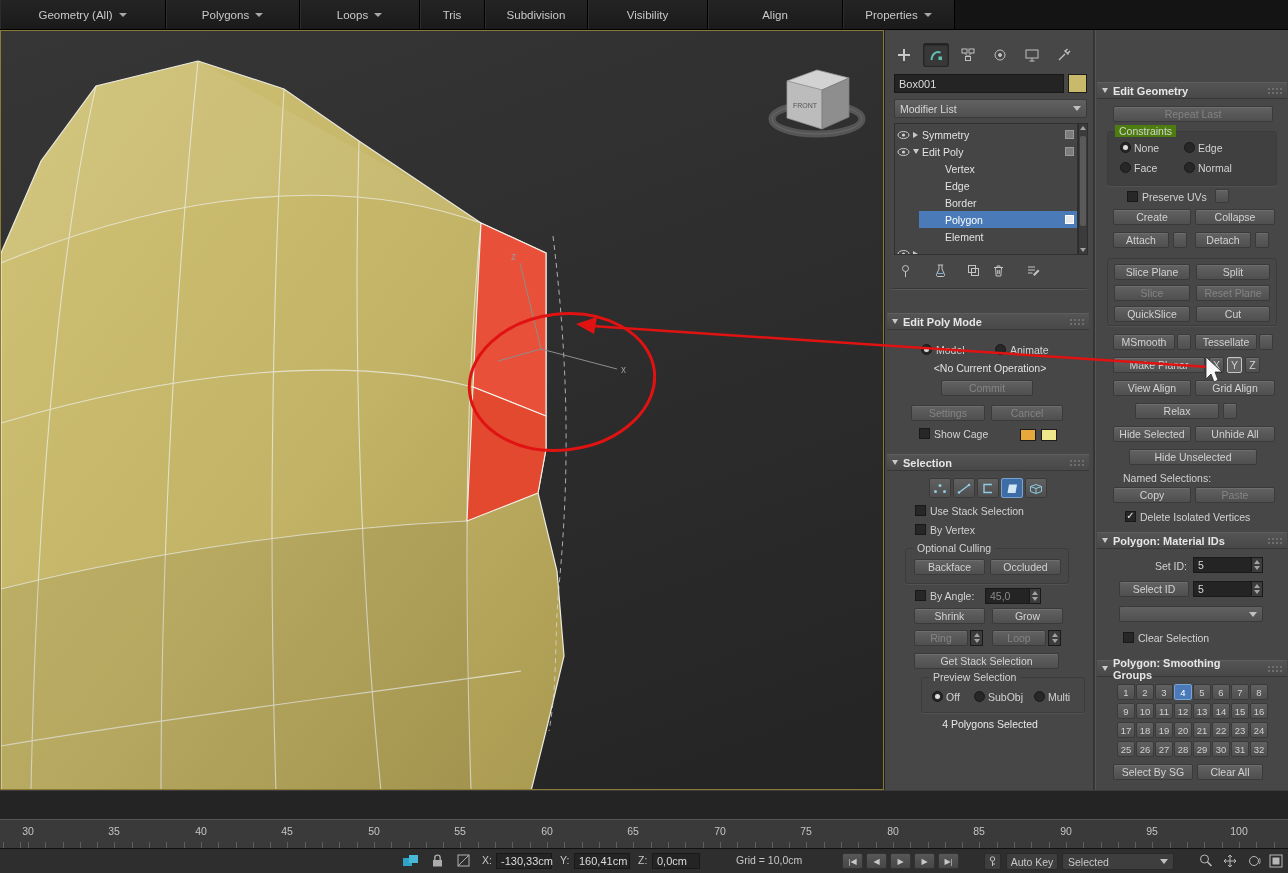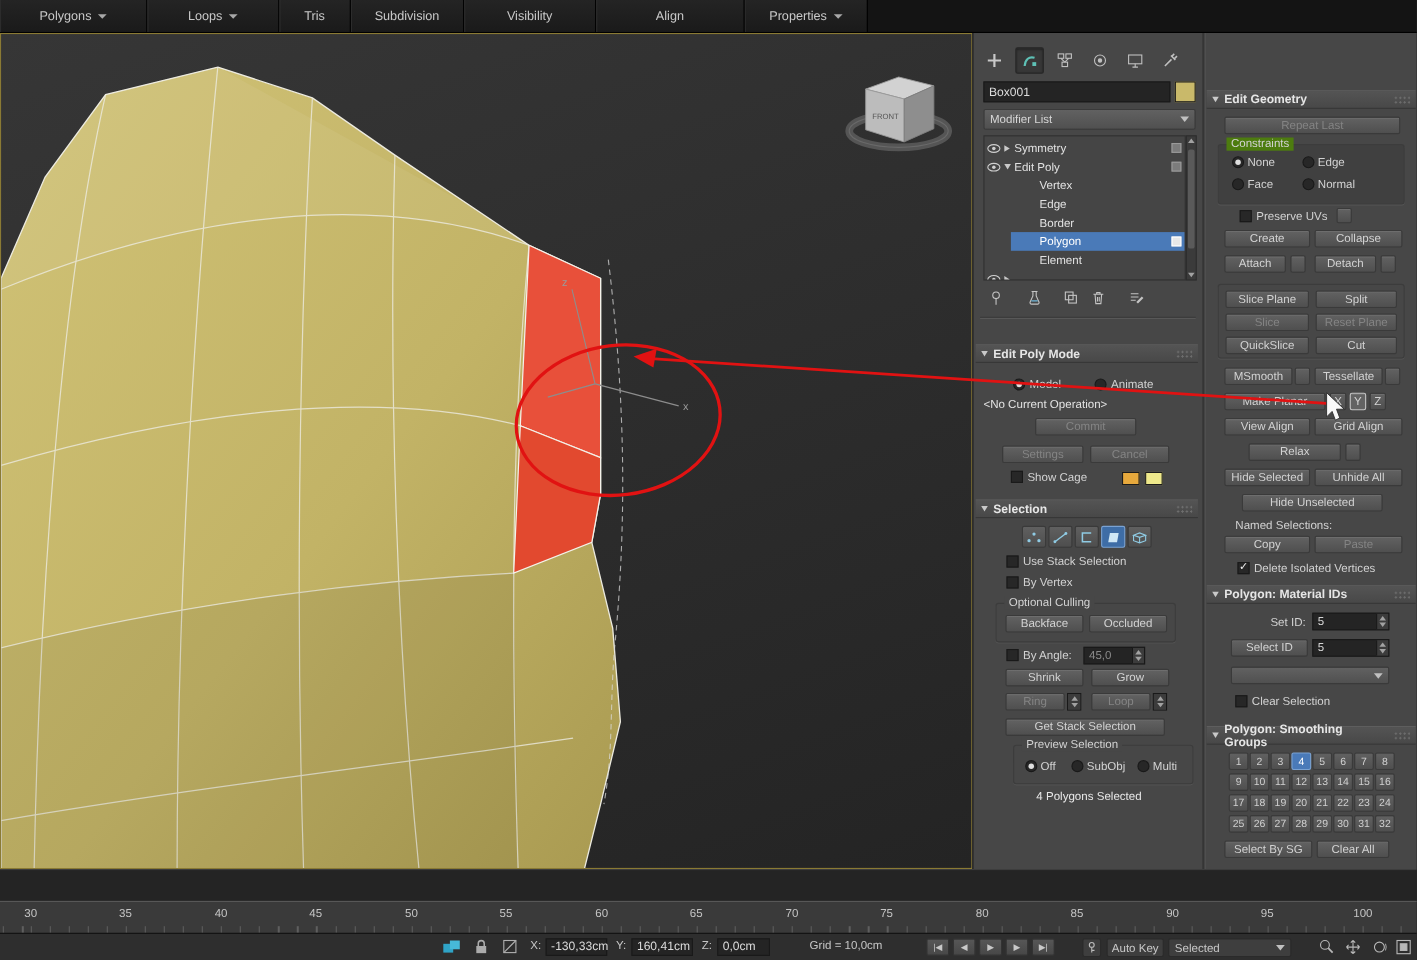--- a/index.html
+++ b/index.html
@@ -72,20 +72,24 @@
 .sb-lbl{position:absolute;top:5px;font-size:10.5px;color:#c6c6c6}
 .tbtn{width:21px;height:16px;display:flex;align-items:center;justify-content:center;font-size:8px;color:#c8c8c8;background:linear-gradient(#575757,#474747);border:1px solid #333;border-radius:2px}
 .darkbtn{position:absolute;display:flex;align-items:center;justify-content:center;background:#3e3e3e;border:1px solid #2a2a2a;border-radius:2px;color:#c8c8c8;font-size:10.5px;height:17px}
 .sico{position:absolute;display:flex;align-items:center;justify-content:center}
 svg{display:block}
 </style>
 </head>
 <body>
 
 <div class="menubar">
+  <div class="mtab" style="width:166px">
+      <span>Geometry (All)</span>
+      <span class="ma"></span>
+    </div>
   <div class="mtab" style="width:134px">
       <span>Polygons</span>
       <span class="ma"></span>
     </div>
   <div class="mtab" style="width:120px">
       <span>Loops</span>
       <span class="ma"></span>
     </div>
   <div class="mtab" style="width:65px">
       <span>Tris</span>
@@ -313,21 +317,21 @@
 
   <div class="roll" style="left:2px;top:283px;width:202px">
       <span class="tri-d"></span>
       <span>Edit Poly Mode</span>
       <span class="grip"></span>
     </div>
   <span class="radio on" style="left:36px;top:314px"></span>
   <span class="lbl" style="left:51px;top:314px">Model</span>
   <span class="radio" style="left:110px;top:314px"></span>
   <span class="lbl" style="left:125px;top:314px">Animate</span>
-  <div class="lbl" style="left:9px;top:332px;width:192px;text-align:left;color:#e2e2e2">&lt;No Current Operation&gt;</div>
+  <div class="lbl" style="left:9px;top:332px;width:192px;text-align:center;color:#e2e2e2">&lt;No Current Operation&gt;</div>
   <div class="btn dis" style="left:56px;top:350px;width:92px">Commit</div>
   <div class="btn dis" style="left:26px;top:375px;width:74px">Settings</div>
   <div class="btn dis" style="left:106px;top:375px;width:72px">Cancel</div>
   <span class="chk" style="left:34px;top:398px"></span>
   <span class="lbl" style="left:49px;top:398px">Show Cage</span>
   <div class="swatch" style="left:135px;top:399px;width:16px;height:12px;background:#e8a93c"></div>
   <div class="swatch" style="left:156px;top:399px;width:16px;height:12px;background:#efe98b"></div>
 
   <div class="roll" style="left:2px;top:424px;width:202px">
       <span class="tri-d"></span>

